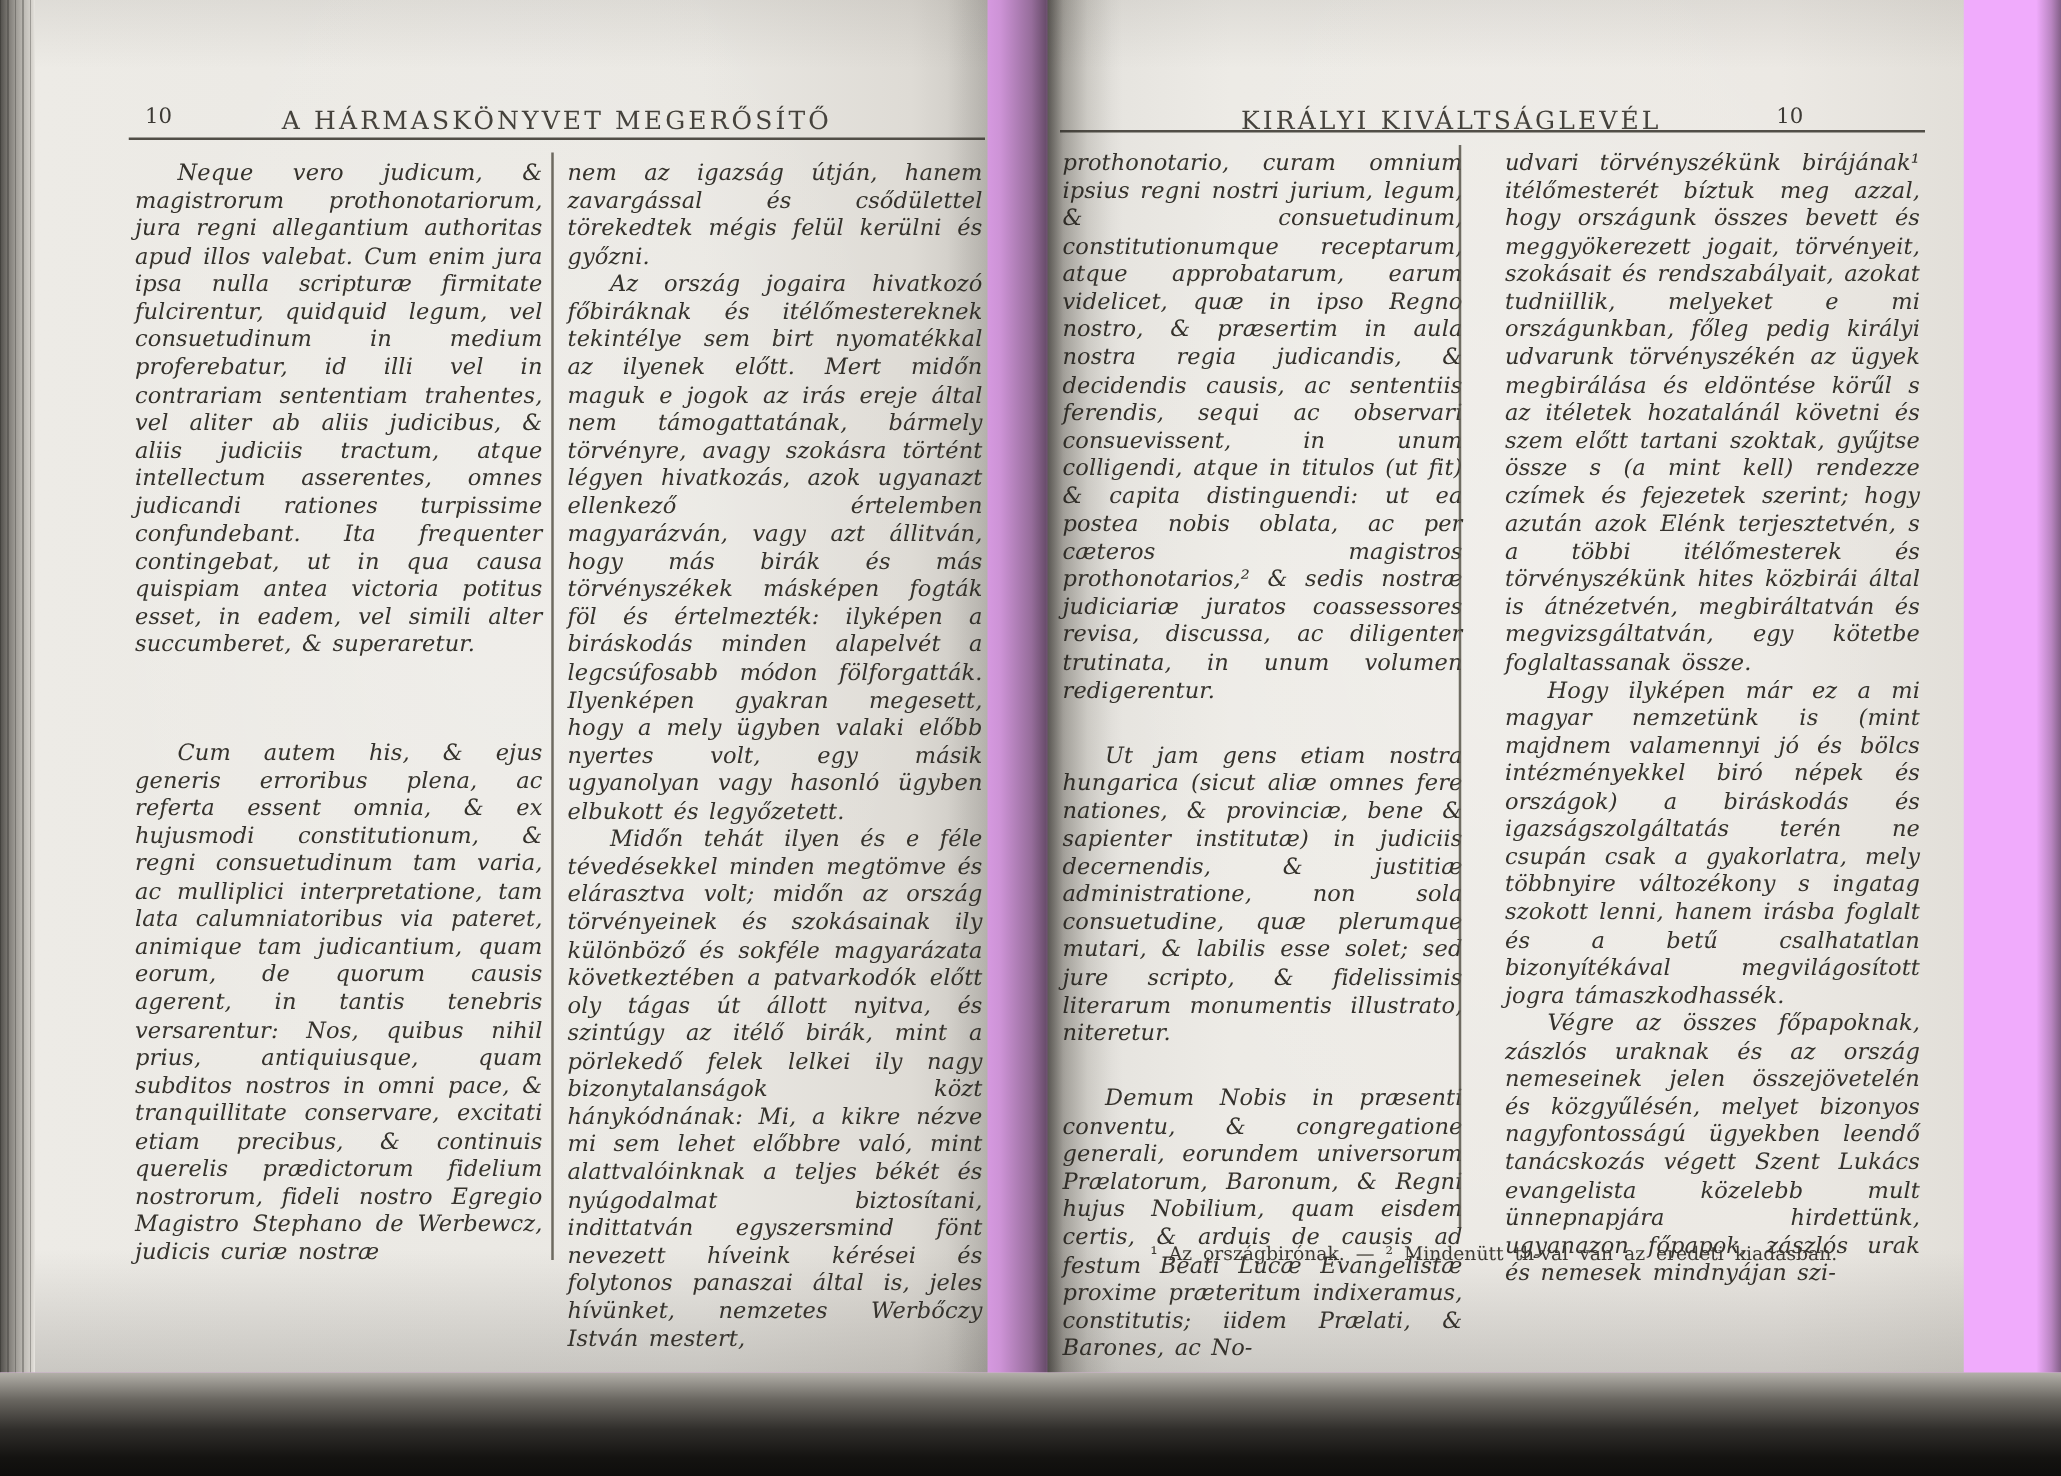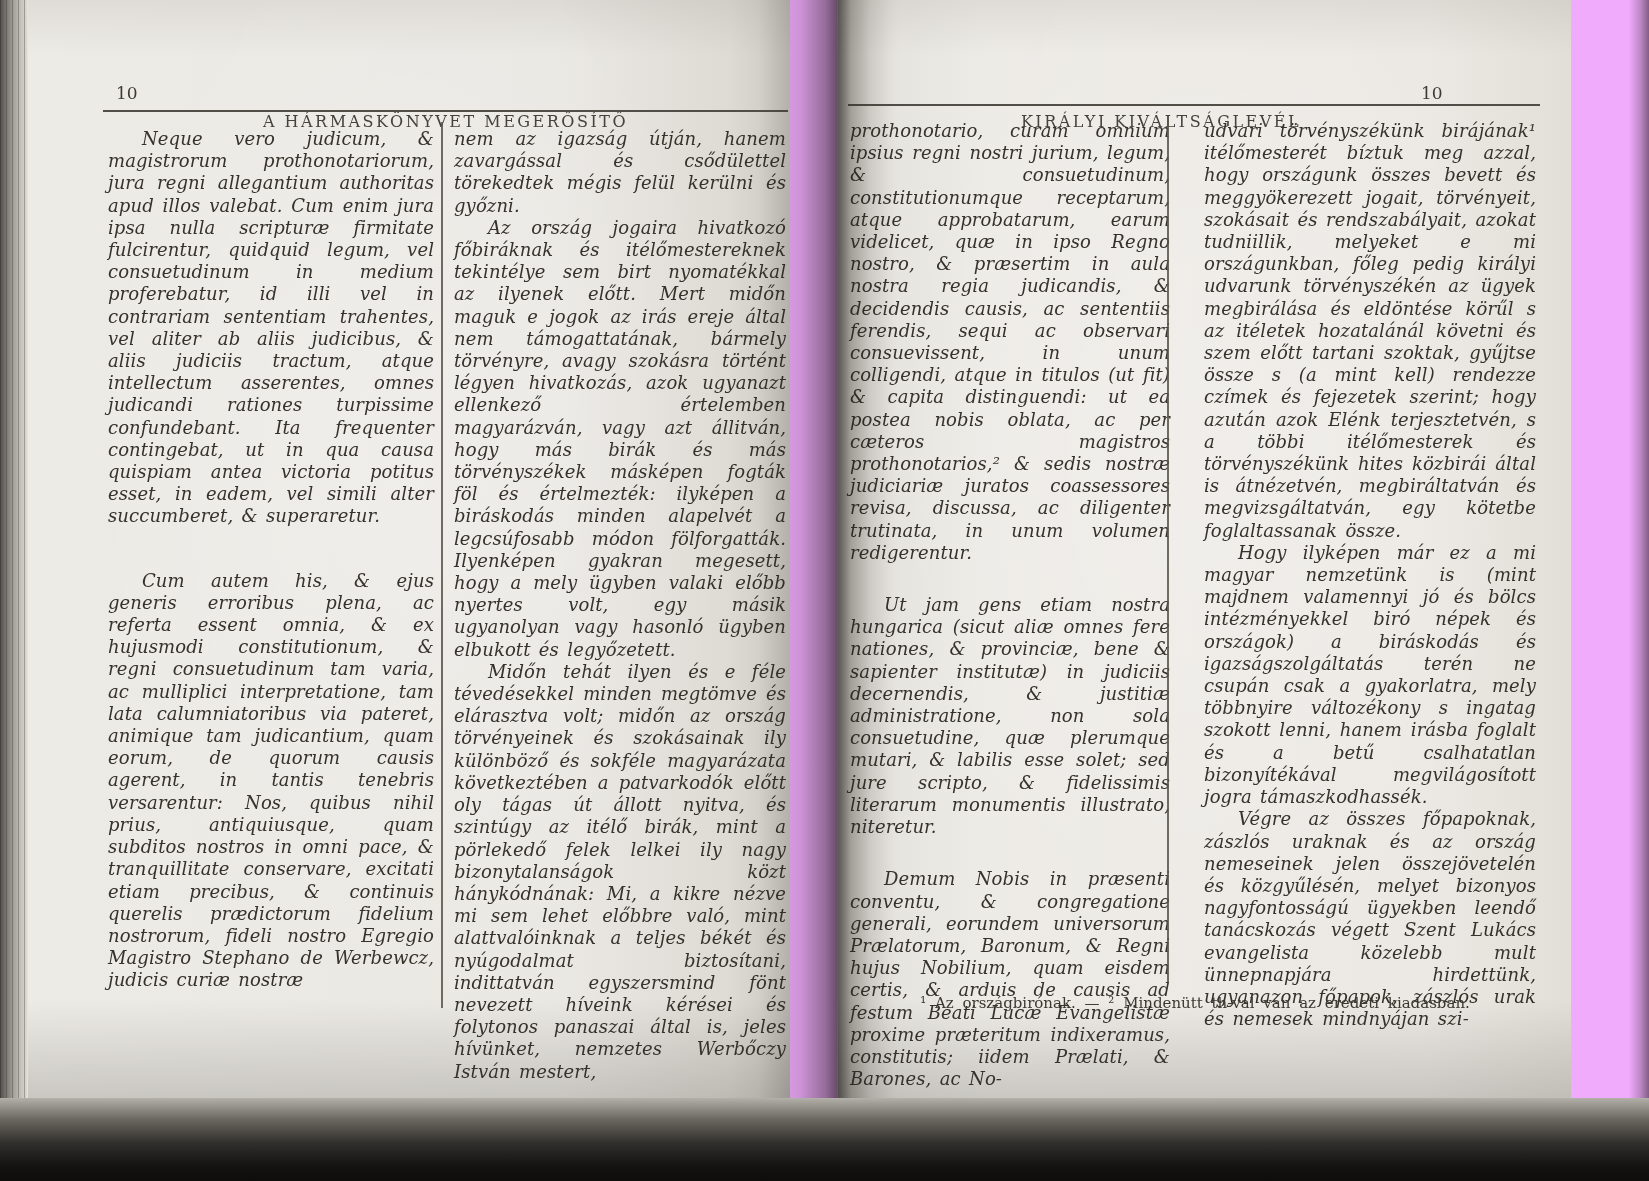--- a/index.html
+++ b/index.html
@@ -41,35 +41,35 @@
   }
   .gutter{
     position:absolute;left:758px;top:0;width:140px;height:1098px;pointer-events:none;
     background:linear-gradient(to right,
       rgba(25,23,20,0) 0%, rgba(25,23,20,.16) 30%, rgba(25,23,20,.42) 48%,
       rgba(18,16,14,.60) 56%, rgba(25,23,20,.26) 66%, rgba(25,23,20,.08) 80%, rgba(25,23,20,0) 100%);
   }
   
   .running-header{
     position:absolute;top:84px;text-align:center;
-    font-size:16px;letter-spacing:2.5px;color:#45423c;white-space:nowrap;margin-top:28px;
+    font-size:20px;letter-spacing:2.5px;color:#45423c;white-space:nowrap;
   }
   .pagenum{position:absolute;top:83px;font-size:17px;color:#3d3a35;}
   .rule{position:absolute;height:2px;background:#514e47;}
   .divider{position:absolute;width:2px;background:#575349;opacity:.85;}
   
   .col{
     position:absolute;text-align:justify;font-style:italic;
     font-size:18px;line-height:22.2px;color:#35322c;
     word-spacing:2.5px;letter-spacing:.1px;
   }
   .col p{margin:0;}
   .col p.indent{text-indent:34px;}
   .col p.first-offset{}
-  .col p.gap-before{margin-top:42px;}
+  .col p.gap-before{margin-top:64px;}
   .col p.gap-small{margin-top:30px;}
   .footnote{
     position:absolute;left:12px;top:994px;width:690px;
     font-style:normal;font-size:15px;color:#3b3831;
     text-align:center;word-spacing:4px;
   }
 </style>
 </head>
 <body>
 

